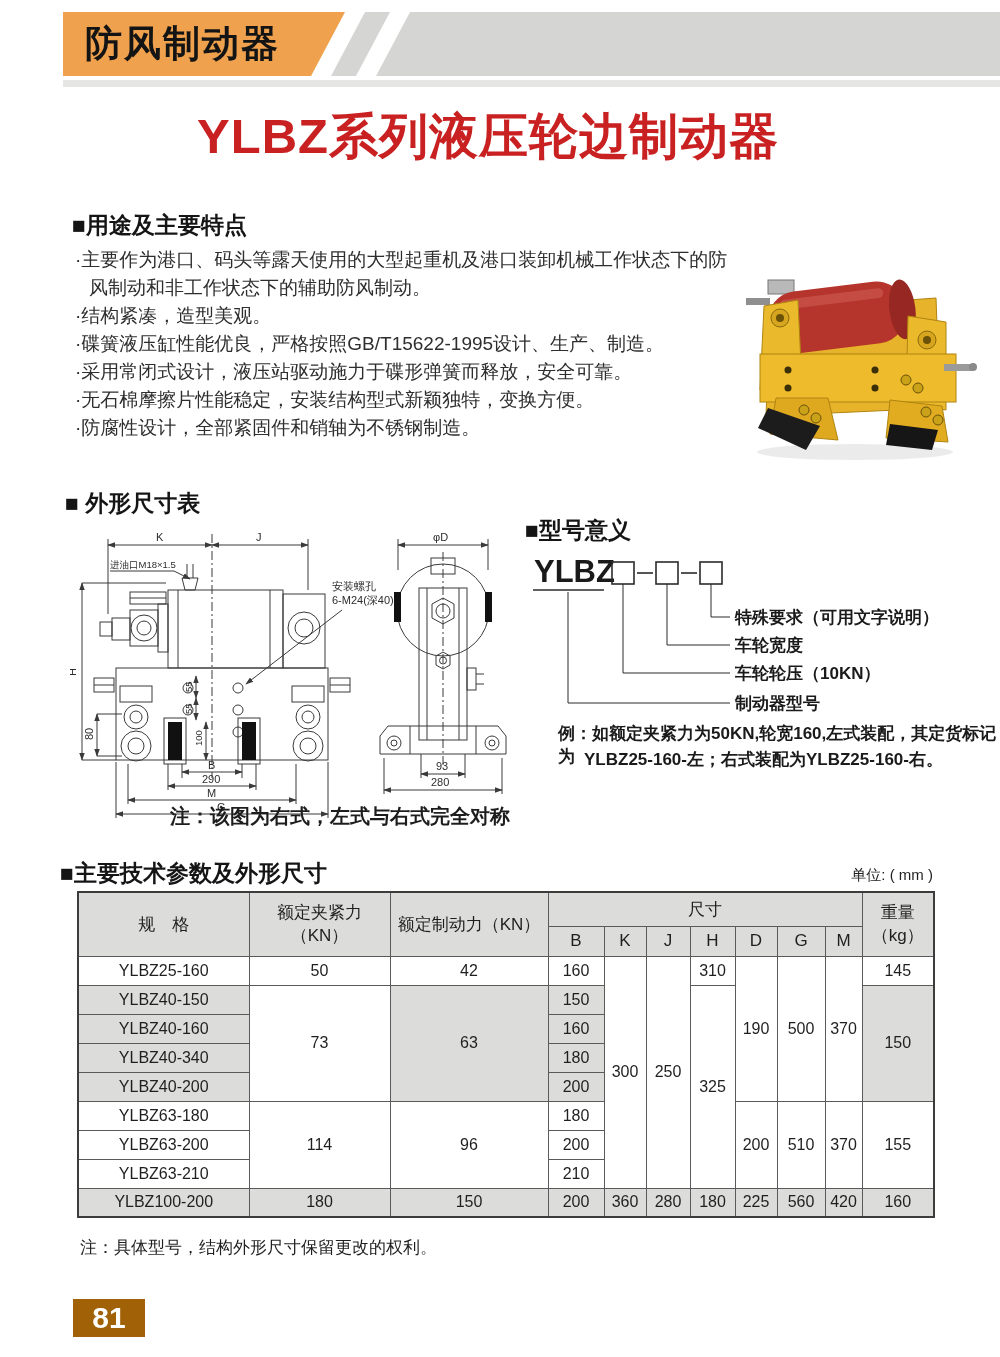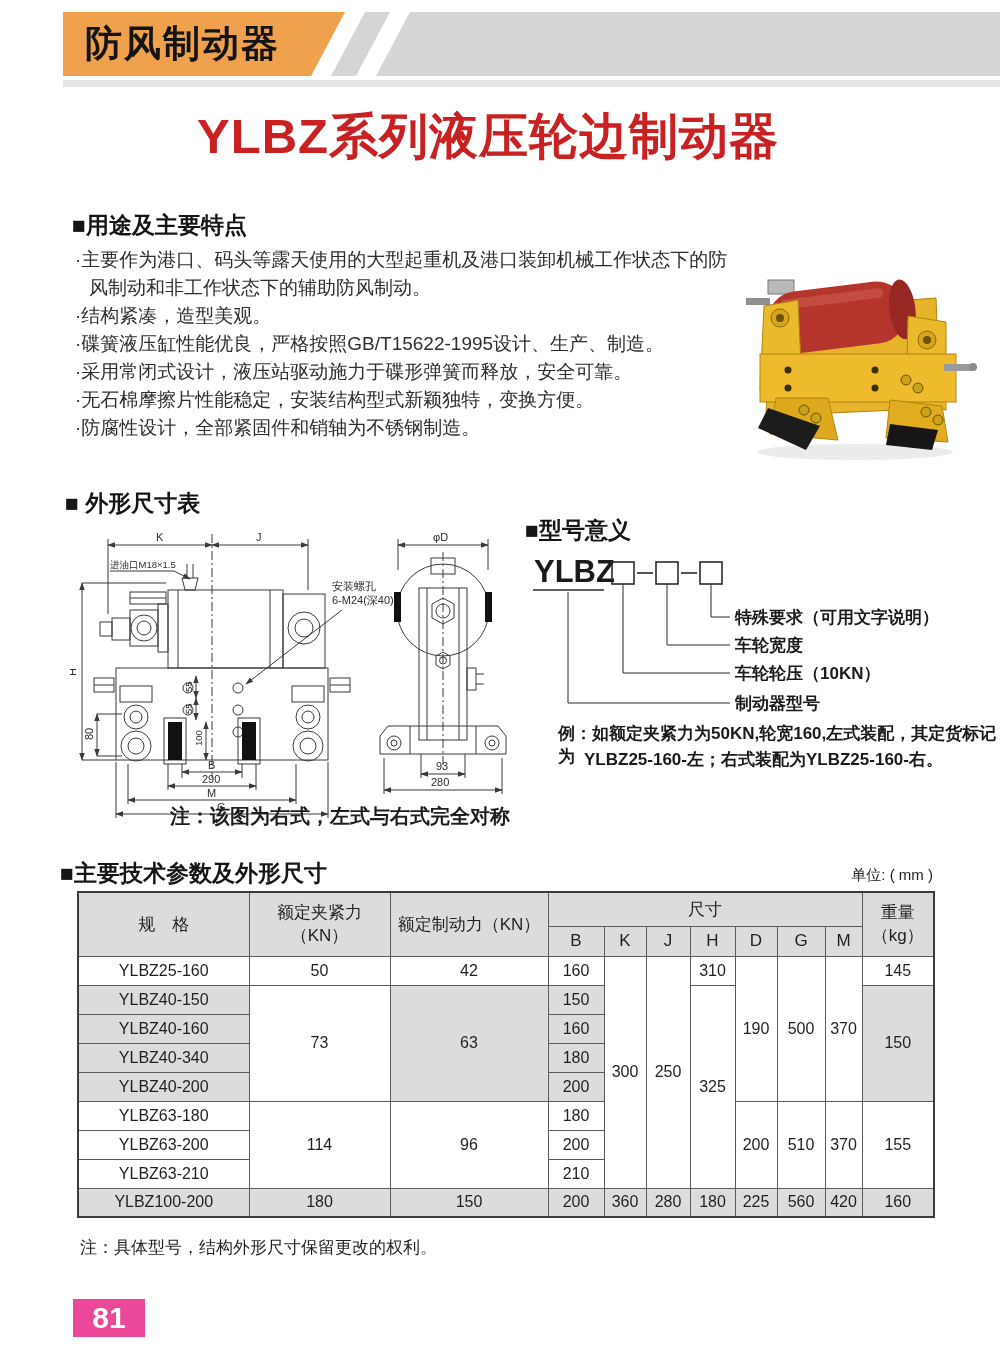--- a/index.html
+++ b/index.html
@@ -27,21 +27,21 @@
   .example{font-size:17px;font-weight:bold;color:#1a1a1a;}
   
   .unit{left:780px;top:866px;width:153px;text-align:right;font-size:15px;color:#1f1f1f;}
   table.spec{border-collapse:collapse;table-layout:fixed;width:856px;border:2px solid #3c3c3c;}
   table.spec td,table.spec th{border:1px solid #5a5a5a;text-align:center;vertical-align:middle;
       font-size:16px;font-weight:normal;color:#1f1f1f;padding:0;overflow:hidden;}
   table.spec th{font-size:17px;}
   tr.hr1{height:34px;} tr.hr2{height:30px;} tr.dr{height:29px;}
   .g{background:#dcdcda;}
   .tblNote{left:80px;top:1236px;font-size:17px;color:#1f1f1f;}
-  .pageBadge{left:73px;top:1299px;width:72px;height:38px;background:#ec4899;color:#fff;
+  .pageBadge{left:73px;top:1299px;width:72px;height:38px;background:#a16207;color:#fff;
       font-size:30px;font-weight:bold;text-align:center;line-height:38px;}
 </style>
 </head>
 <body>
 
 <div class="abs banner">
   <div class="bigGray"></div>
   <div class="stripe"></div>
   <div class="orange"></div>
   <div class="label">防风制动器</div>

